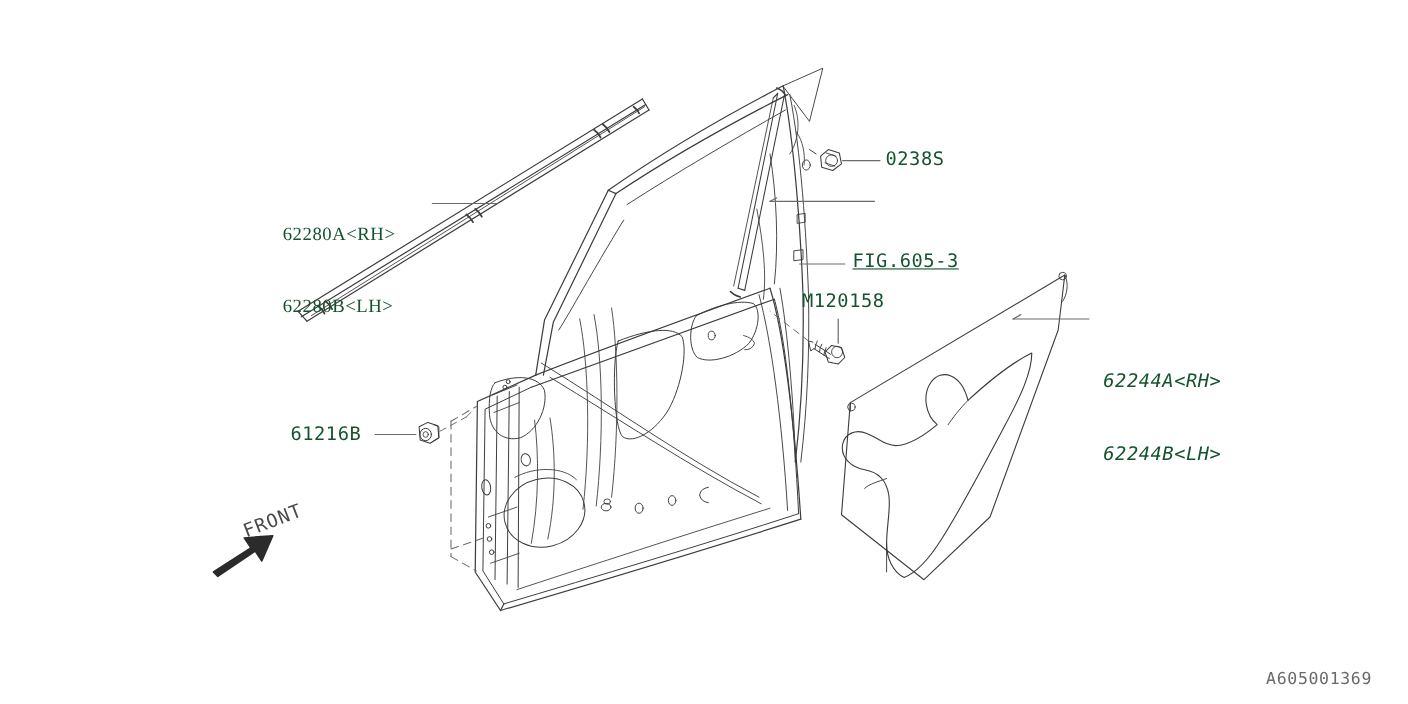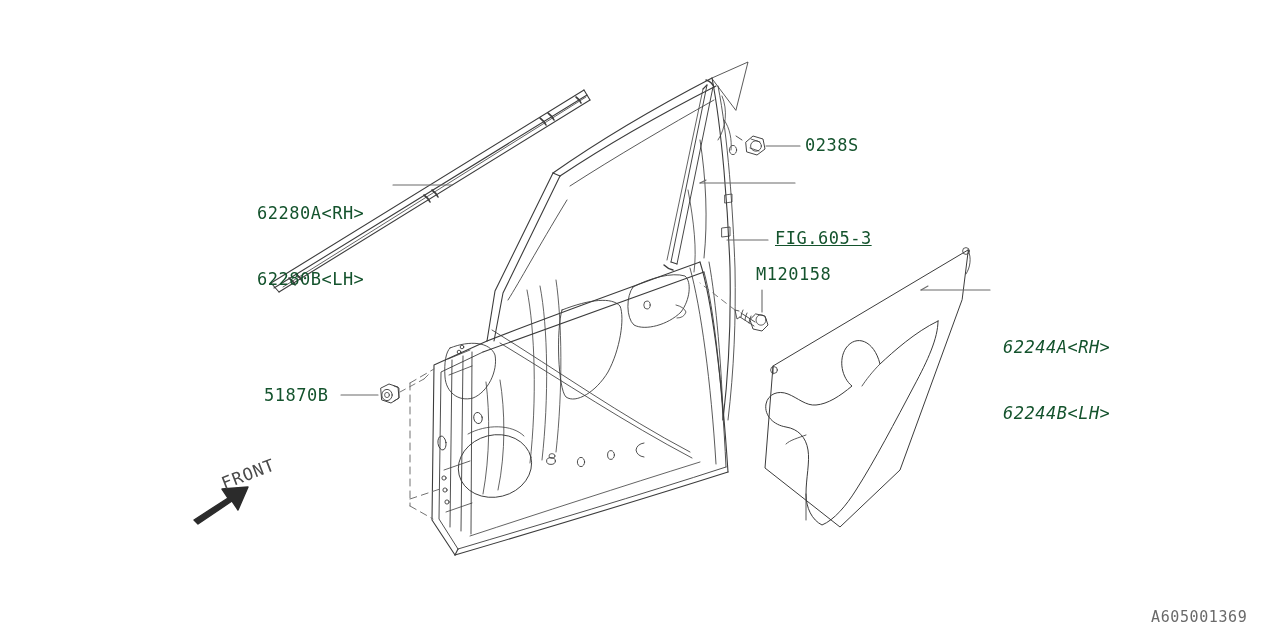--- a/index.html
+++ b/index.html
@@ -231,38 +231,38 @@
       <g stroke="#6a6a6a" stroke-width="0.95" stroke-dasharray="7 5">
         <path d="M410,383 L410,506"></path>
         <path d="M410,383 L434,369"></path>
         <path d="M410,506 L433,519"></path>
         <path d="M410,499 L440,489"></path>
       </g>
 
     </g>
   </svg>
 
-  <div class="lbl two" style="left:257px;top:158px;">
+  <div class="lbl two" style="left:257px;top:158px;font-family:Liberation Serif, serif;">
     <div>62280A&lt;RH&gt;</div>
     <div>62280B&lt;LH&gt;</div>
   </div>
 
   <div class="lbl" style="left:805px;top:135px;">0238S</div>
 
 
   <div class="lbl" style="left:775px;top:228px;text-decoration:underline;">FIG.605-3</div>
 
-  <div class="lbl" style="left:729px;top:264px;padding-left:27px;">M120158</div>
+  <div class="lbl" style="left:729px;top:264px;">M120158</div>
 
   <div class="lbl two" style="left:1003px;top:292px;font-style:italic;">
     <div>62244A&lt;RH&gt;</div>
     <div>62244B&lt;LH&gt;</div>
   </div>
 
-  <div class="lbl" style="left:264px;top:385px;">51870B</div>
+  <div class="lbl" style="left:264px;top:385px;">61216B</div>
 
   <div id="front-group">
     <svg width="120" height="80" viewBox="0 0 120 80">
       <path d="M8,62 L42,40 L36,31 L62,29 L52,52 L46,43 L12,66 Z" fill="#2b2b2b" stroke="#2b2b2b" stroke-width="1.4" stroke-linejoin="round"></path>
     </svg>
     <div id="front-text">FRONT</div>
   </div>
 
   <div id="sheetcode">A605001369</div>
 

